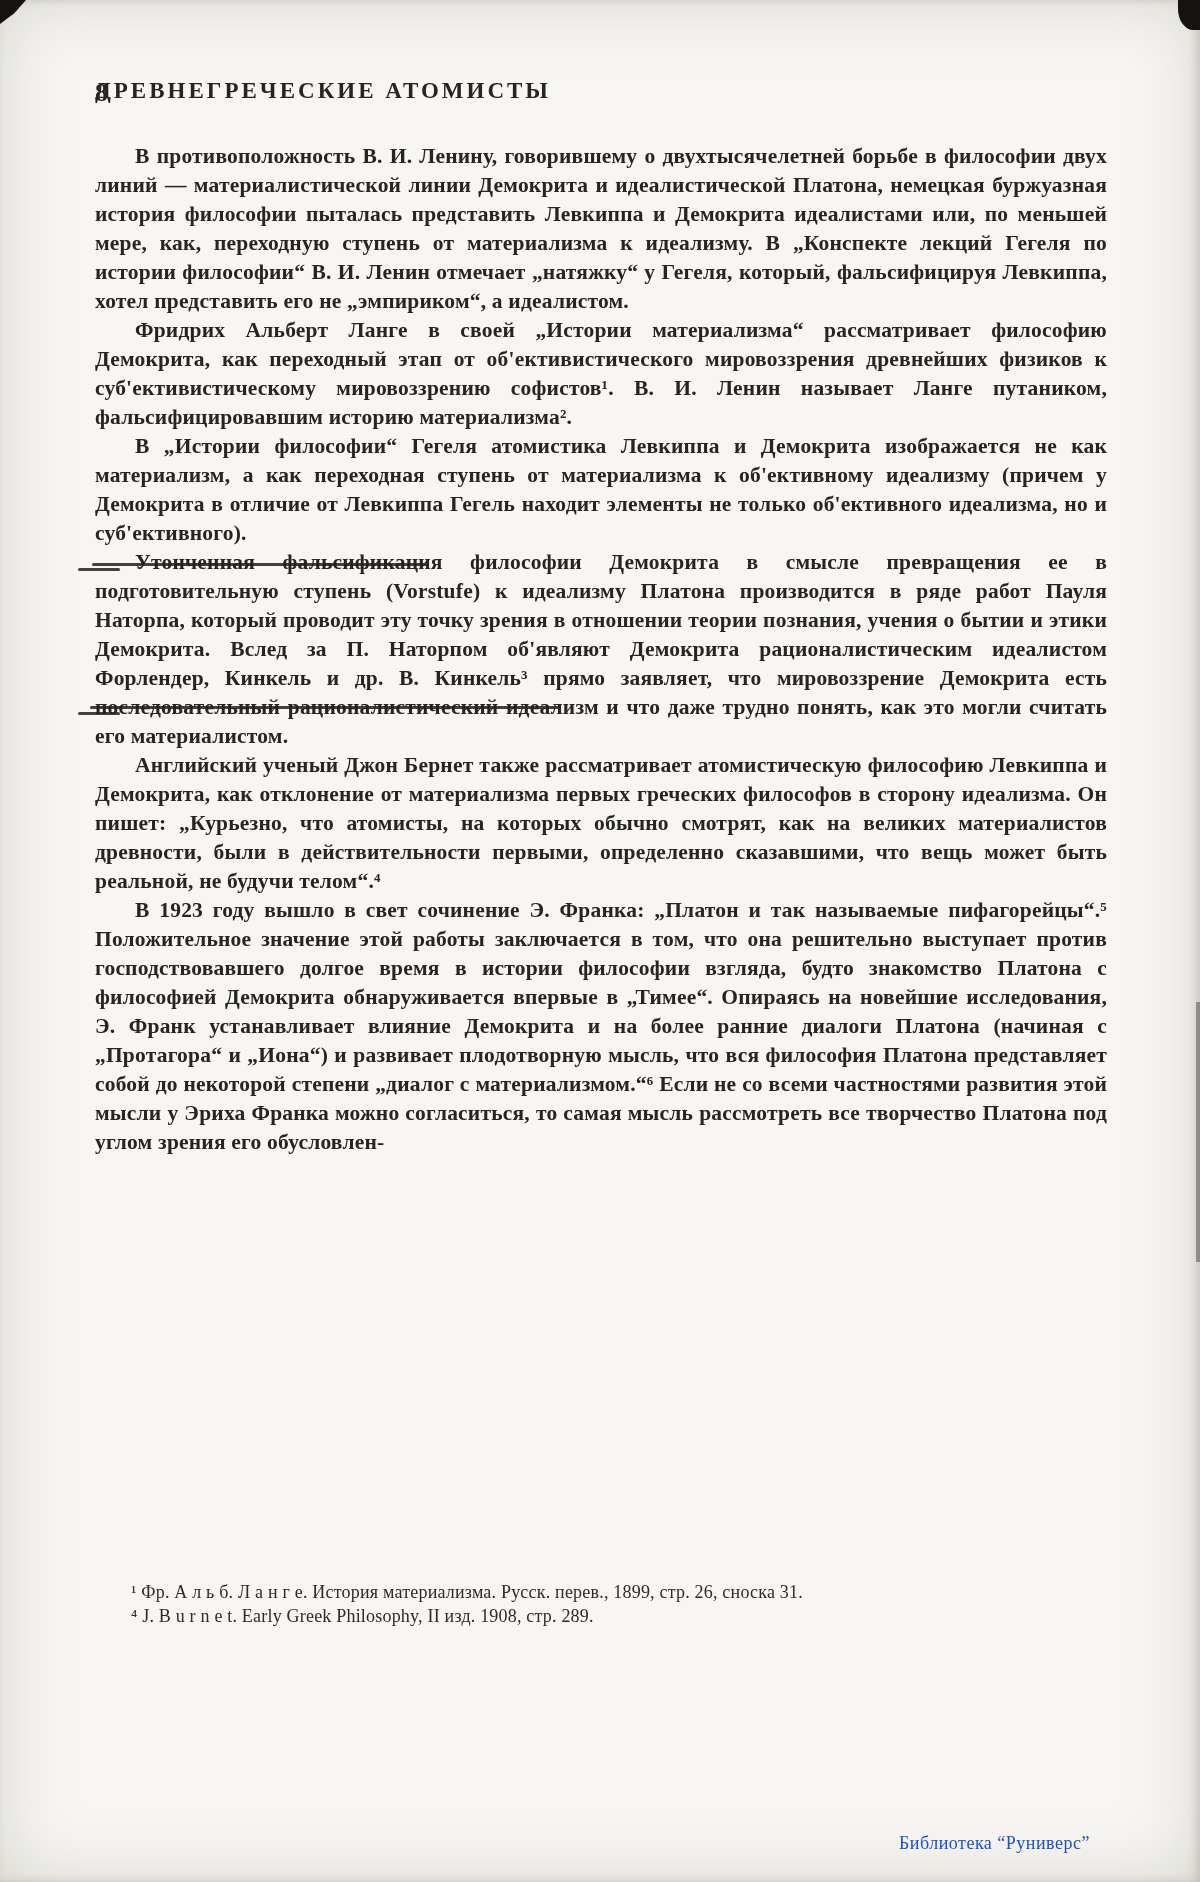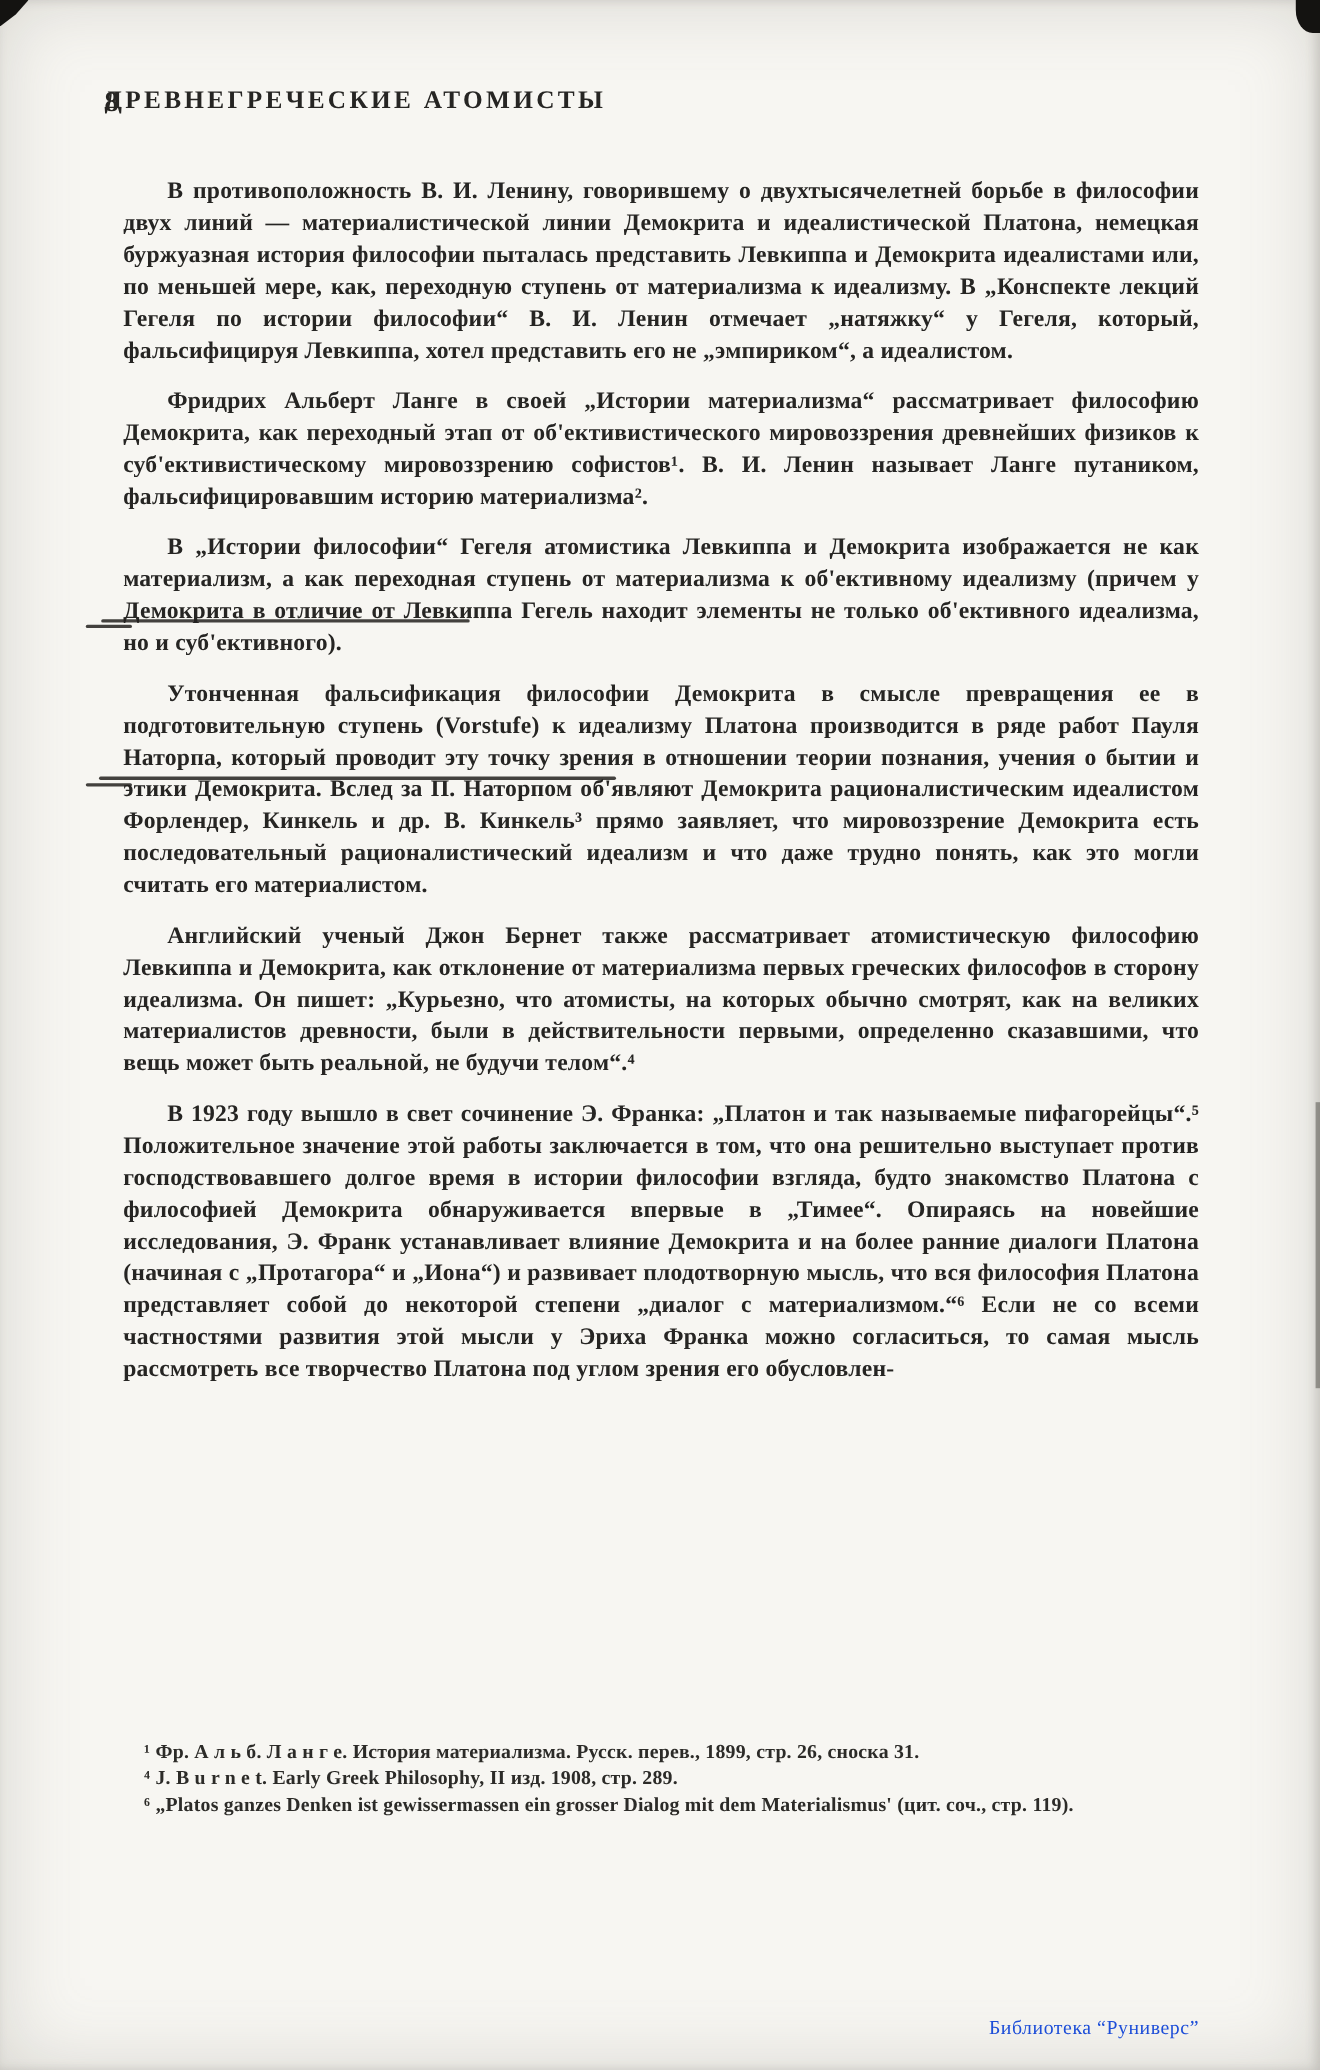--- a/index.html
+++ b/index.html
@@ -75,32 +75,32 @@
     top: 142px;
     left: 95px;
     width: 1012px;
     font-size: 21.5px;
     line-height: 29px;
     font-weight: 700;
     letter-spacing: 0.2px;
     text-align: justify;
   }
   .body-text p {
-    margin: 17px;
+    margin: 0;
     text-indent: 40px;
   }
 
   .footnotes {
     position: absolute;
     top: 1580px;
     left: 95px;
     width: 1012px;
     font-size: 18px;
     line-height: 24px;
-    font-weight: 700;
+    font-weight: 400;
     letter-spacing: 0.2px;
     text-align: justify;
     color: #2c2b28;
   }
   .footnotes p {
     margin: 0;
     text-indent: 36px;
   }
 
   .watermark {
@@ -136,16 +136,15 @@
 </main>
 
 <div class="pencil" style="left:92px; top:563px; width:335px;"></div>
 <div class="pencil" style="left:78px; top:568px; width:42px;"></div>
 <div class="pencil" style="left:90px; top:706px; width:470px;"></div>
 <div class="pencil" style="left:78px; top:712px; width:42px;"></div>
 
 <section class="footnotes">
   <p>¹ Фр. А л ь б. Л а н г е. История материализма. Русск. перев., 1899, стр. 26, сноска 31.</p>
   <p>⁴ J. B u r n e t. Early Greek Philosophy, II изд. 1908, стр. 289.</p>
-  <p>⁶ „Platos ganzes Denken ist gewissermassen ein grosser Dialog mit dem Materialismus' (цит. соч., стр. 119).</p>
 </section>
 
 <div class="watermark">Библиотека “Руниверс”</div>
 
 </body></html>

